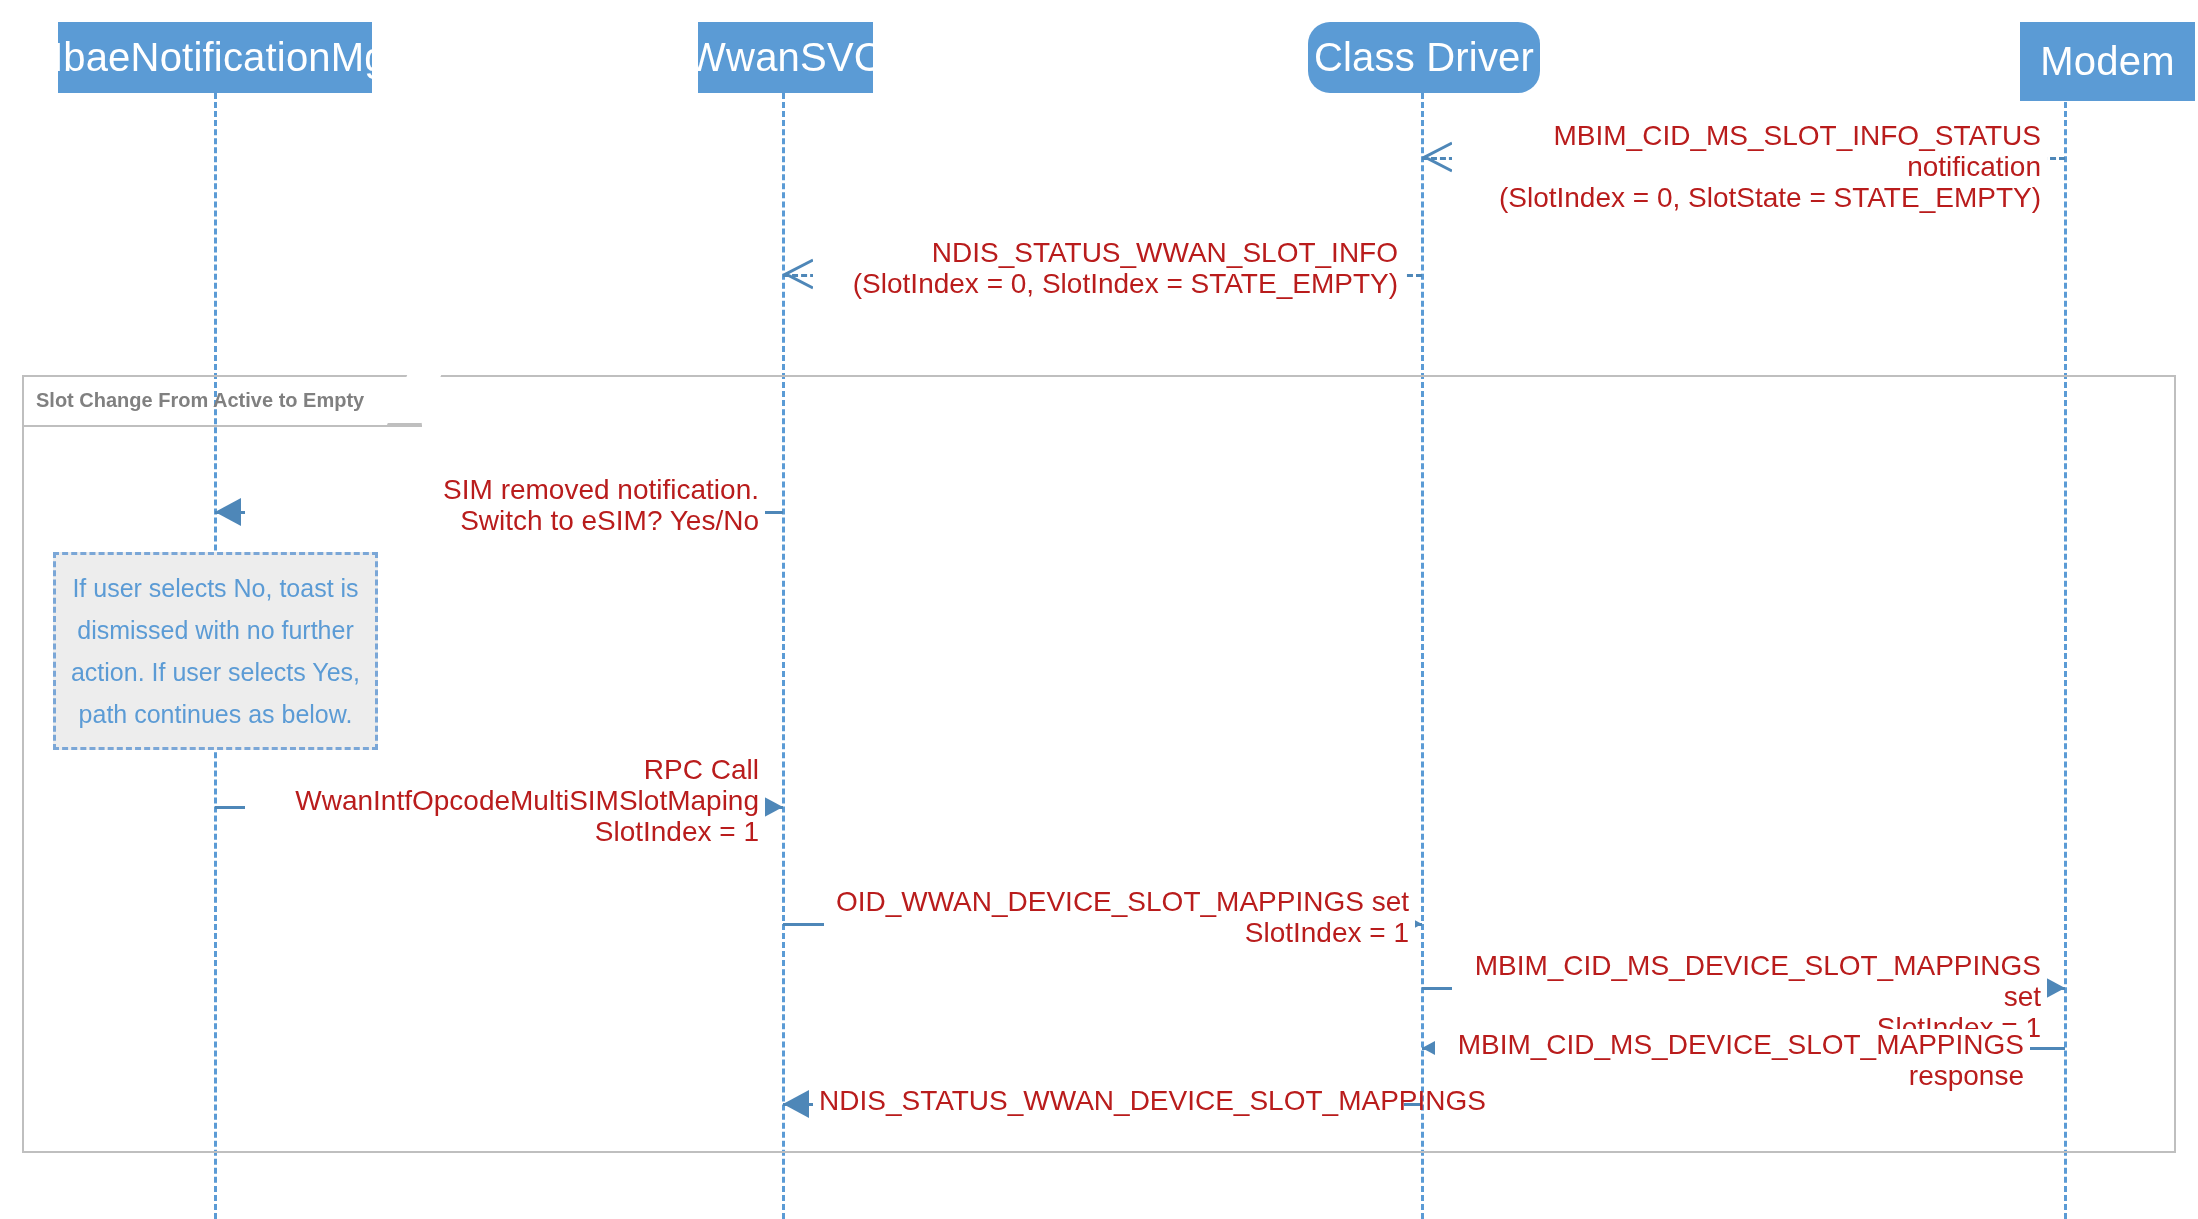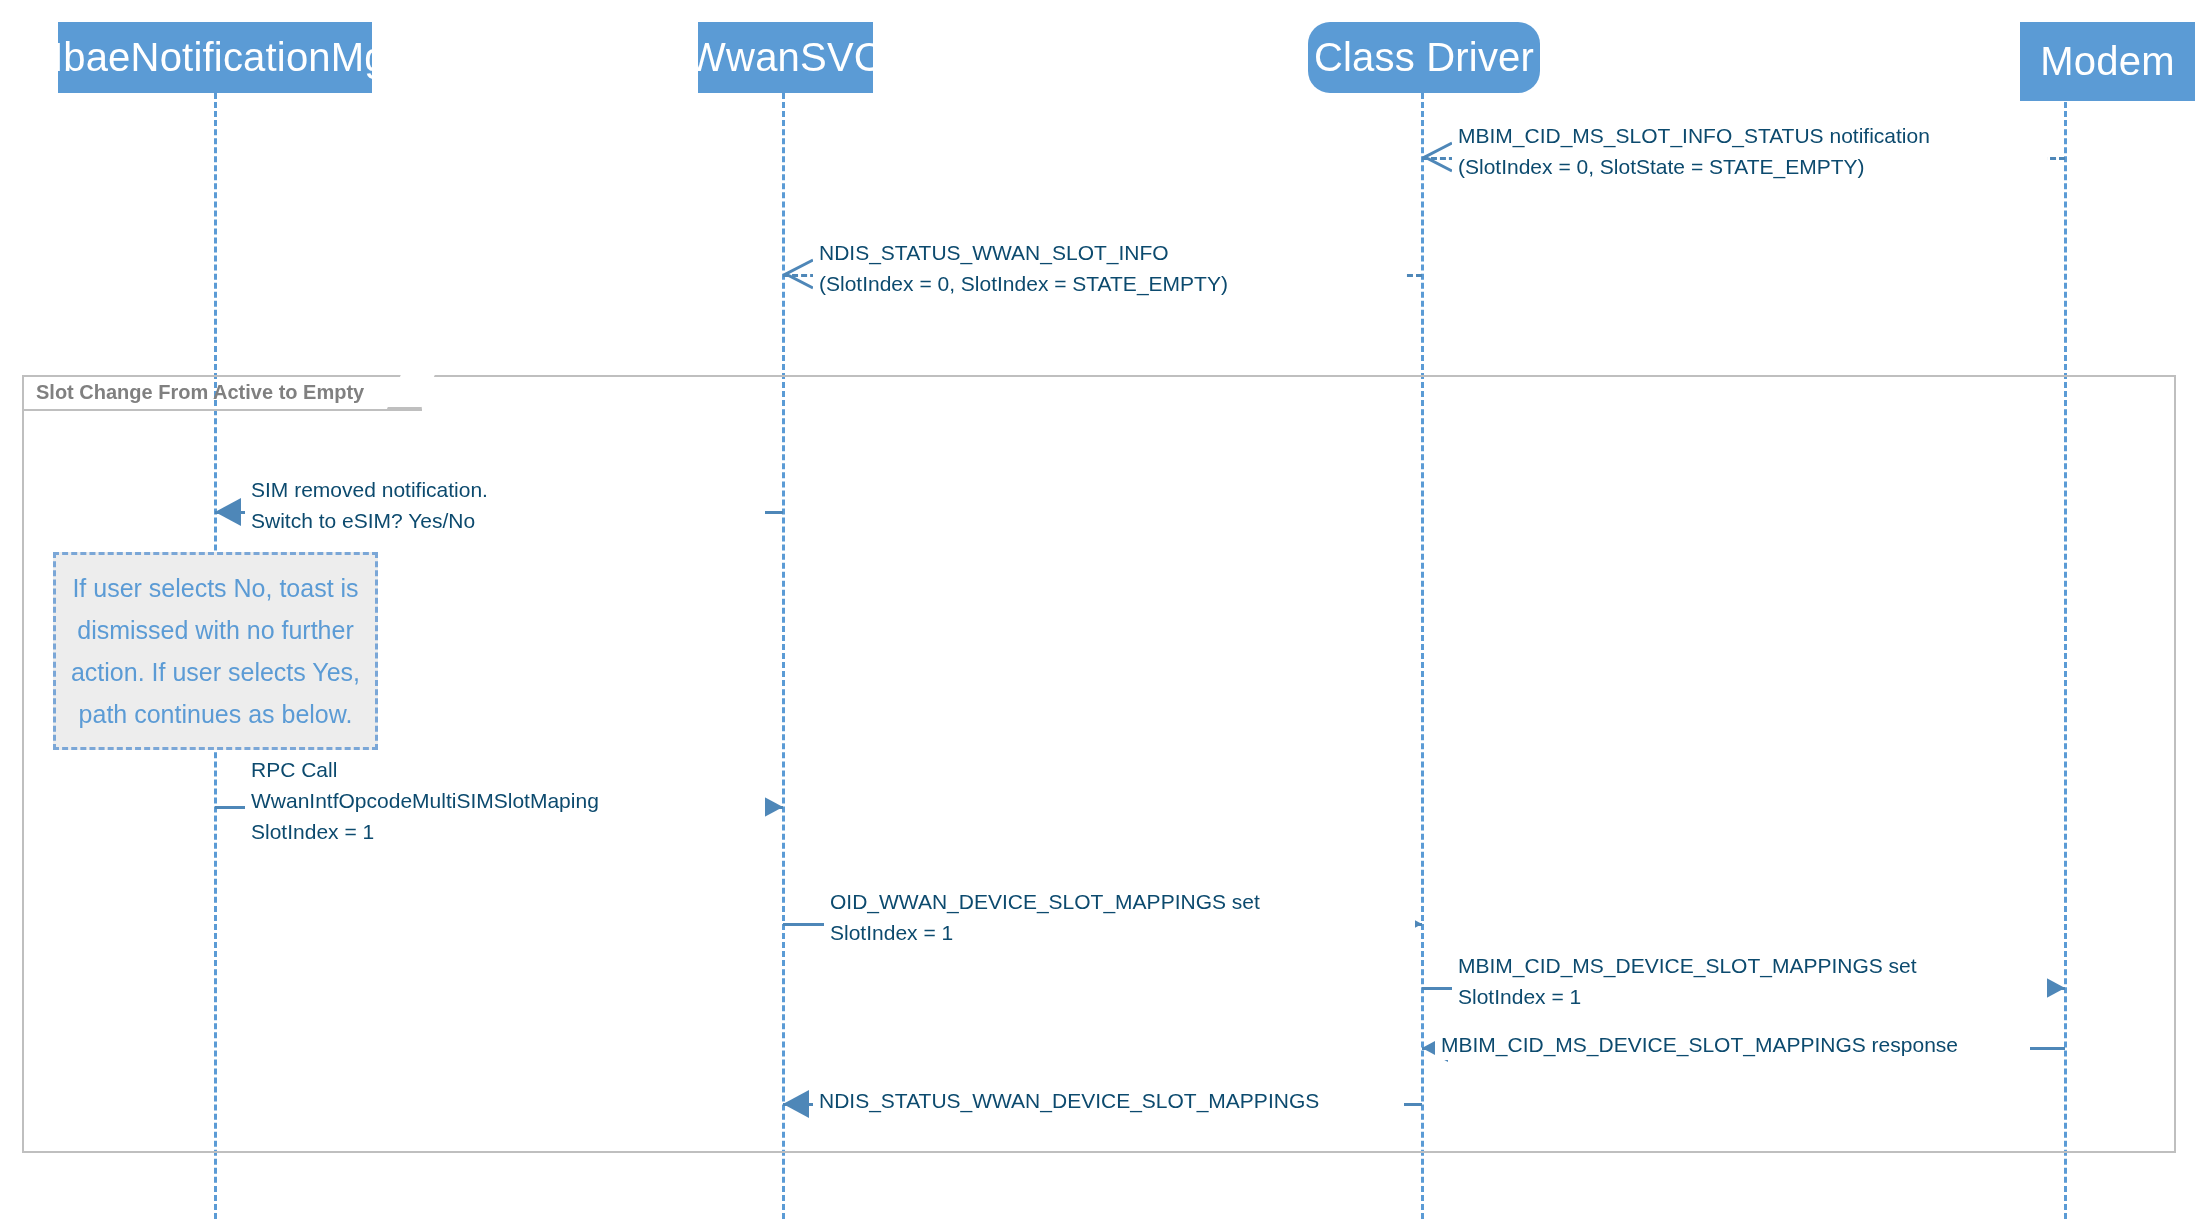--- a/index.html
+++ b/index.html
@@ -97,24 +97,24 @@
   }
   .arrow-head.solid-left {
     border-top: 14px solid transparent;
     border-bottom: 14px solid transparent;
     border-right: 26px solid #4E87B8;
   }
   .open-left-svg { position: absolute; }
 
   .msg-label {
     position: absolute;
-    color: #0c4a6e;
-    font-size: 21px;
+    color: #b91c1c;
+    font-size: 28px;
     line-height: 31px;
-    text-align: left;
+    text-align: right;
     white-space: pre-line;
     background: #ffffff;
     padding: 0 6px;
   }
 
   
   .note {
     position: absolute;
     background: #EDEDED;
     border: 3px dashed #7BA7D7;
@@ -134,21 +134,21 @@
 
 <div id="canvas">
   <div id="lifelines-layer">
       <div class="lifeline" style="left: 214px; top: 93px; height: 1126px;"></div>
       <div class="lifeline" style="left: 782px; top: 93px; height: 1126px;"></div>
       <div class="lifeline" style="left: 1421px; top: 93px; height: 1126px;"></div>
       <div class="lifeline" style="left: 2064px; top: 93px; height: 1126px;"></div>
     </div>
   <div id="fragment-layer">
       <div class="fragment" style="left: 22px; top: 375px; width: 2154px; height: 778px; border-color: rgb(191, 191, 191);"></div>
-      <div class="fragment-tab" style="left: 22px; top: 375px; width: 400px; height: 36px; padding-left: 14px;">
+      <div class="fragment-tab" style="left: 22px; top: 375px; width: 400px; height: 52px; padding-left: 14px;">
         <span style="position: relative; z-index: 2;">Slot Change From Active to Empty</span>
       </div>
     </div>
   <div id="messages-layer">
       <div class="msg" style="left: 1422px; top: 157px; width: 643px;">
         <div class="msg-line dashed" style="left: 0px; width: 643px;"></div>
         <svg width="34" height="34" class="open-left-svg" style="top: -17px; left: 0px;">
           <polyline points="30,3 3,17 30,31" fill="none" stroke="#4E87B8" stroke-width="3"></polyline>
         </svg>
         <div class="msg-label" style="width: 583px; left: 30px; top: -37px;">MBIM_CID_MS_SLOT_INFO_STATUS notification

